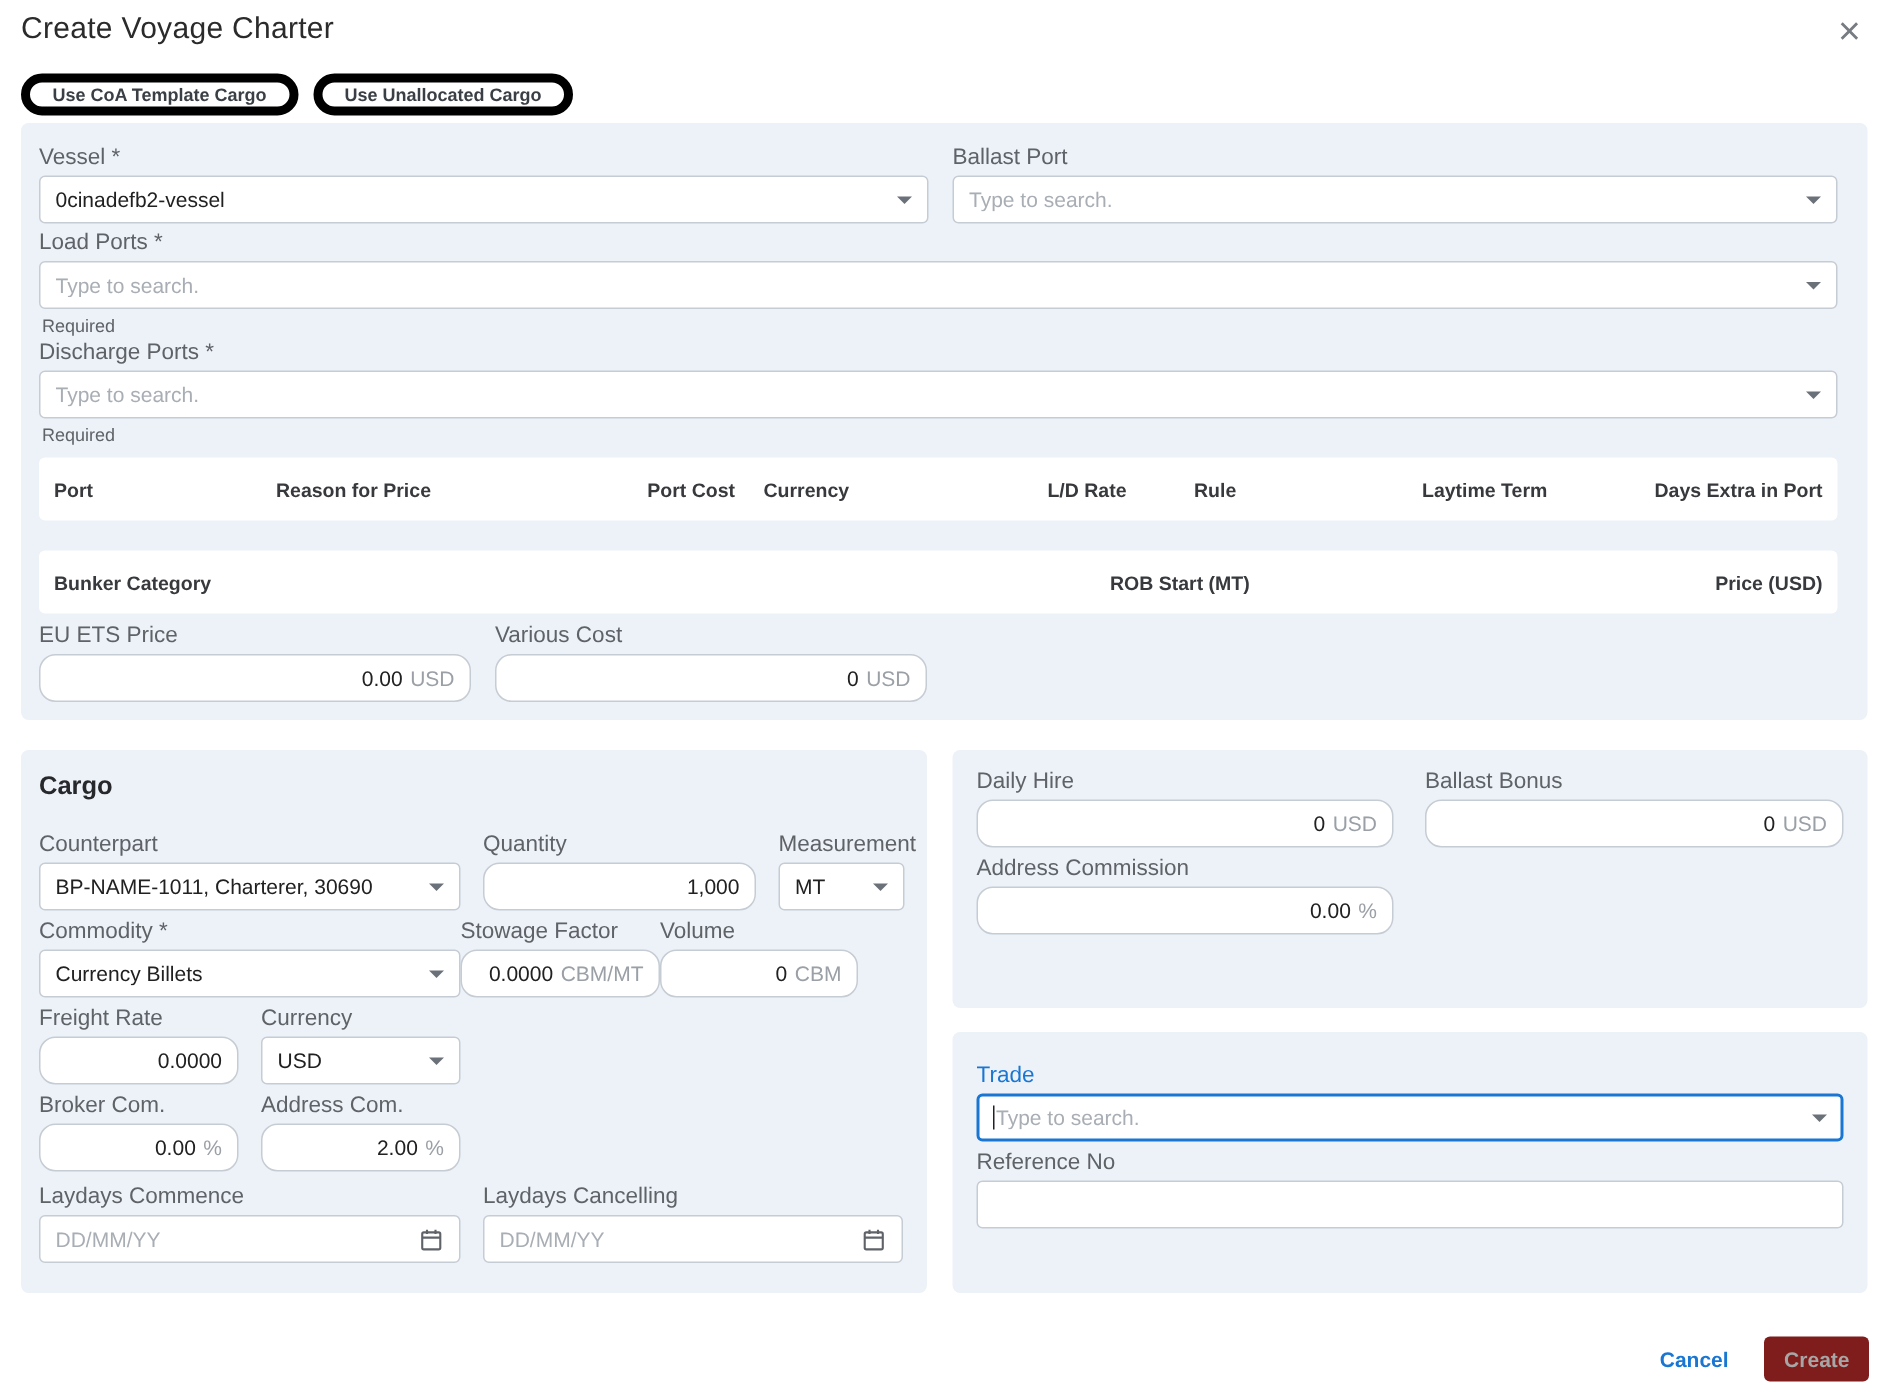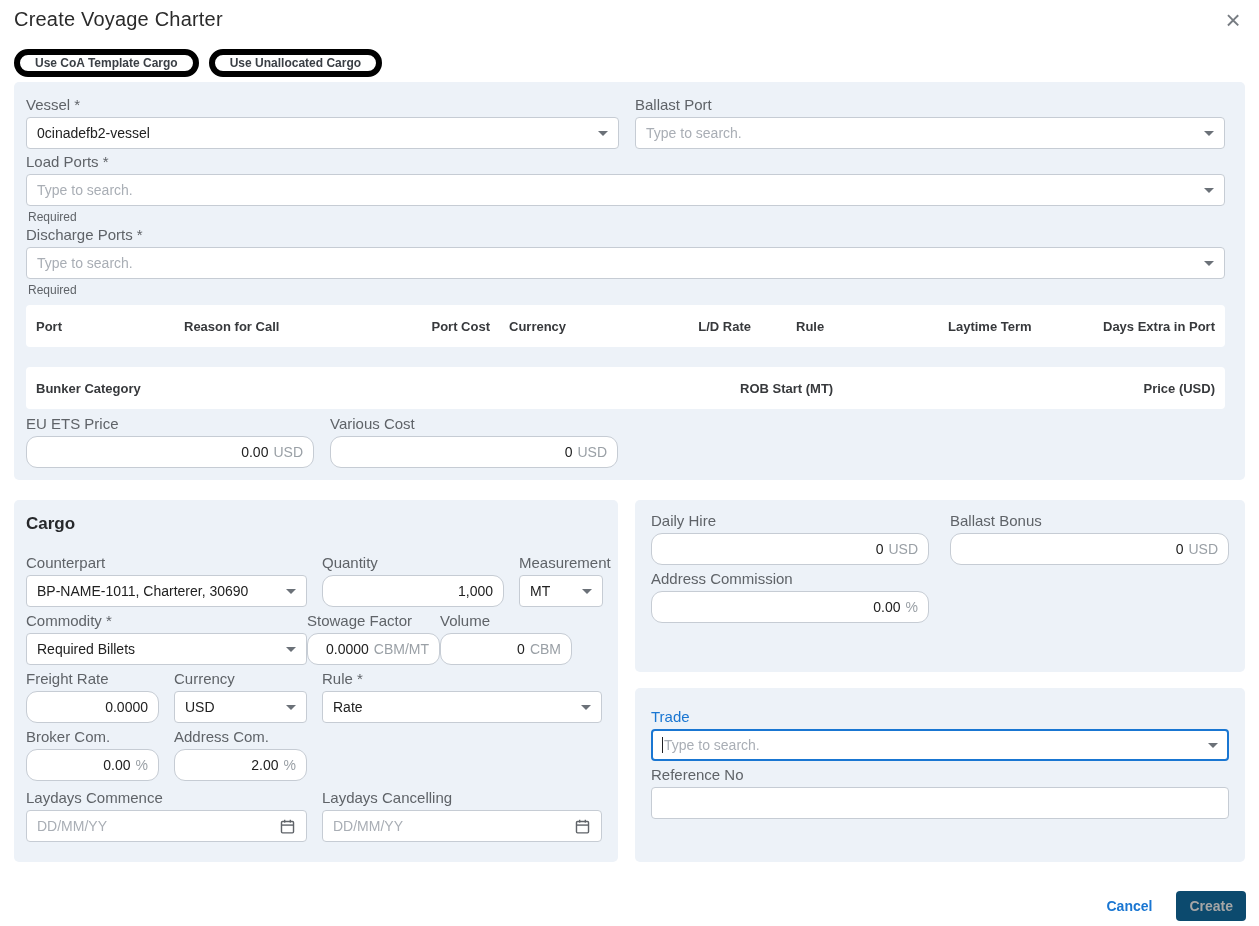--- a/index.html
+++ b/index.html
@@ -67,21 +67,21 @@
   .pc-laytime { width: 150px; }
   .pc-days { flex: 1; text-align: right; }
   .bc-category { width: 704px; } .bc-rob { flex: 1; } .bc-price { width: 283px; text-align: right; }
   .cal-icon { flex: none; margin-left: 8px; display: flex; align-items: center; cursor: pointer; }
   .footer { position: absolute; right: 13px; bottom: 5px; display: flex; align-items: center; gap: 14px; }
   .cancel-btn {
     background: none; border: none; color: #1976d2; font-size: 14px; font-weight: 600;
     font-family: inherit; cursor: pointer; padding: 6px 10px;
   }
   .create-btn {
-    background: #0c4a6e; border: none; color: #a6a6a6; font-size: 14px; font-weight: 600;
+    background: #7f1d1d; border: none; color: #a6a6a6; font-size: 14px; font-weight: 600;
     font-family: inherit; border-radius: 4px; height: 30px; padding: 0 13px; cursor: default;
   }
 </style>
 </head>
 <body>
 
 <h1 class="dialog-title">Create Voyage Charter</h1>
 <button class="close-btn">×</button>
 
 <div class="chips">
@@ -121,21 +121,21 @@
     <label class="f-label">Discharge Ports *</label>
     <div class="input">
       <span class="grow placeholder">Type to search.</span>
       <span class="caret"></span>
     </div>
     <div class="required-note">Required</div>
   </div>
 
   <div class="table-bar" style="margin-bottom:20px;">
     <span class="pc-port">Port</span>
-    <span class="pc-reason">Reason for Call</span>
+    <span class="pc-reason">Reason for Price</span>
     <span class="pc-cost">Port Cost</span>
     <span class="pc-currency">Currency</span>
     <span class="pc-ldrate">L/D Rate</span>
     <span class="pc-rule">Rule</span>
     <span class="pc-laytime">Laytime Term</span>
     <span class="pc-days">Days Extra in Port</span>
   </div>
 
   <div class="table-bar" style="margin-bottom:8px;">
     <span class="bc-category">Bunker Category</span>
@@ -184,21 +184,21 @@
         <span class="grow">MT</span>
         <span class="caret"></span>
       </div>
     </div>
   </div>
 
   <div class="row" style="margin-bottom:7px;">
     <div style="width:281px">
       <label class="f-label">Commodity *</label>
       <div class="input">
-        <span class="grow">Required Billets</span>
+        <span class="grow">Currency Billets</span>
         <span class="caret"></span>
       </div>
     </div>
     <div style="width:133px">
       <label class="f-label">Stowage Factor</label>
       <div class="input num">
         <span>0.0000</span>
         <span class="unit">CBM/MT</span>
       </div>
     </div>
@@ -215,27 +215,20 @@
     <div style="width:133px">
       <label class="f-label">Freight Rate</label>
       <div class="input num">
         <span>0.0000</span>
       </div>
     </div>
     <div style="width:133px">
       <label class="f-label">Currency</label>
       <div class="input">
         <span class="grow">USD</span>
-        <span class="caret"></span>
-      </div>
-    </div>
-    <div style="width:280px">
-      <label class="f-label">Rule *</label>
-      <div class="input">
-        <span class="grow">Rate</span>
         <span class="caret"></span>
       </div>
     </div>
   </div>
 
   <div class="row" style="gap:15px; margin-bottom:7px;">
     <div style="width:133px">
       <label class="f-label">Broker Com.</label>
       <div class="input num">
         <span>0.00</span>

